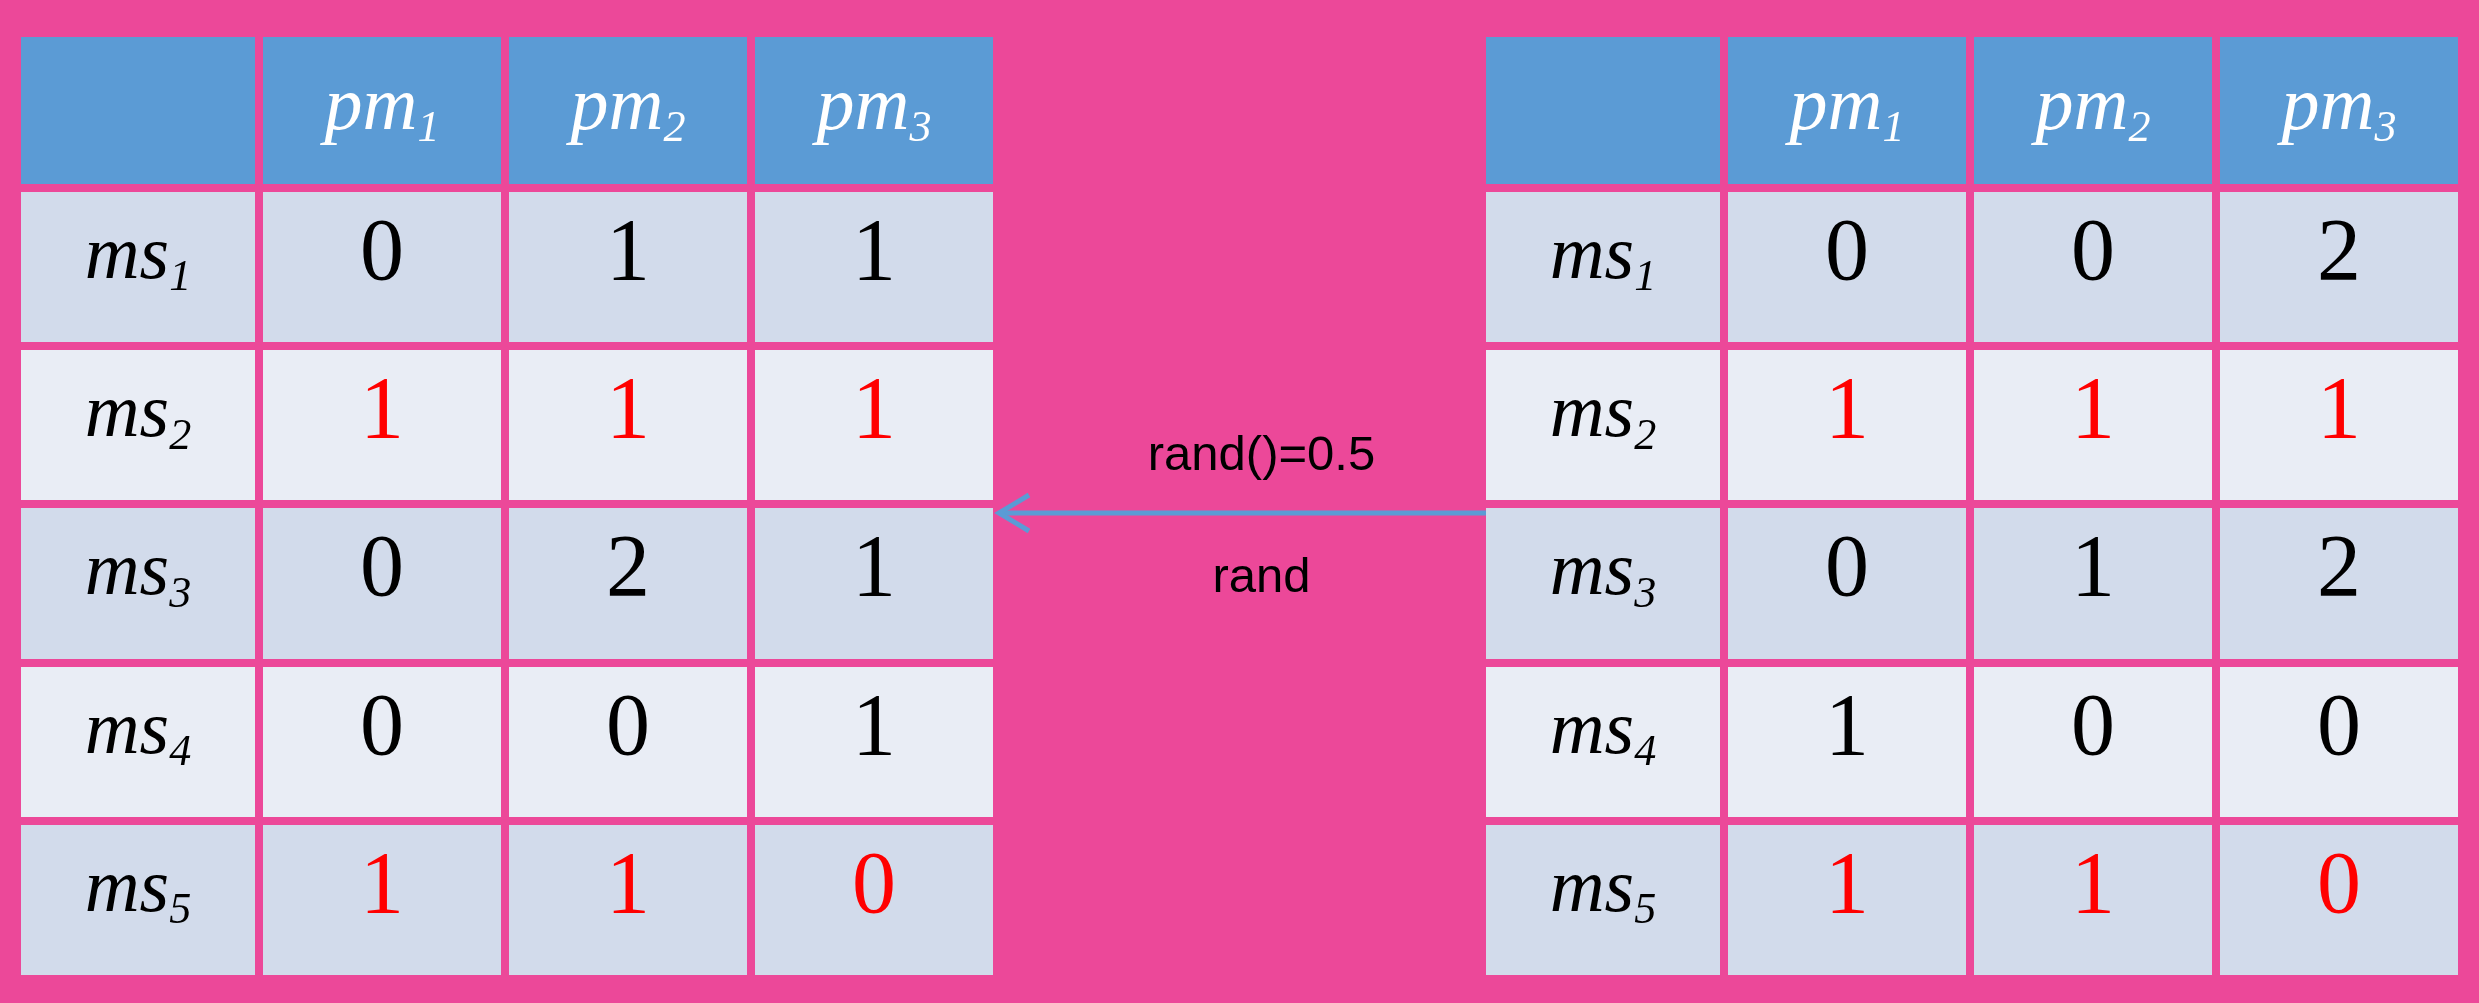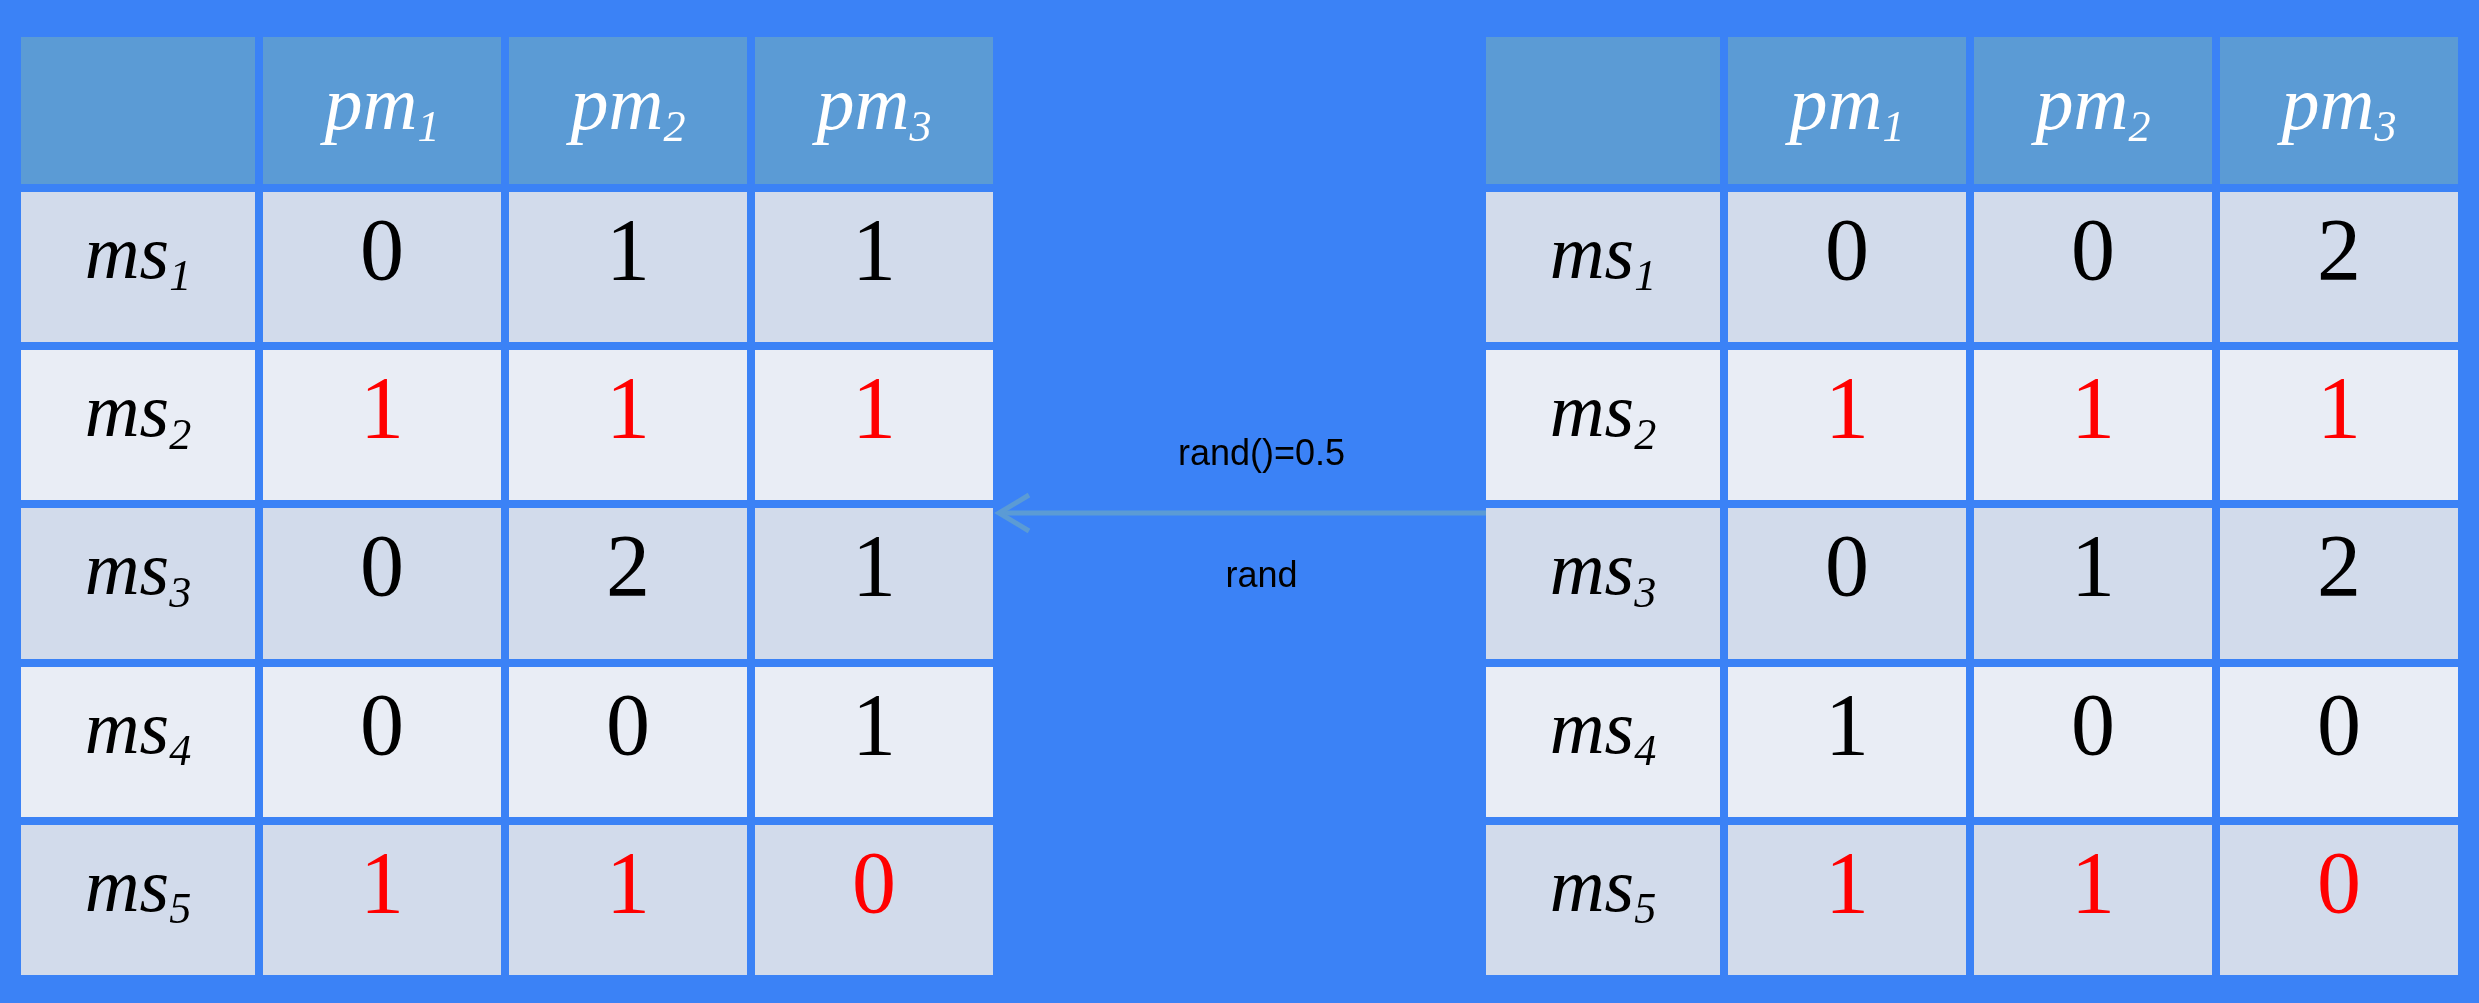--- a/index.html
+++ b/index.html
@@ -1,19 +1,19 @@
 <!DOCTYPE html>
 <html><head>
 <meta charset="utf-8">
 <style>
   html,body{margin:0;padding:0;background:#ffffff;}
   .canvas{
     position:relative;
     width:2479px;height:1003px;
-    background:#3b82f6;
+    background:#ec4899;
     overflow:hidden;
     font-family:"Liberation Serif", serif;
   }
   .matrix-table{
     position:absolute;
     top:37px;
     width:972px;height:938px;
     display:grid;
     grid-template-columns:234px 1fr 1fr 1fr;
     grid-template-rows:147px repeat(5,1fr);
@@ -62,21 +62,21 @@
     position:absolute;
     left:993px;top:420px;
     width:493px;
     display:flex;
     flex-direction:column;
     align-items:center;
     font-family:"Liberation Sans", sans-serif;
     color:#000000;
   }
   .arrow-label{
-    font-size:36px;
+    font-size:49px;
     line-height:66px;
     white-space:nowrap;
     margin-left:44px;
   }
   .arrow-svg{display:block;width:493px;height:54px;}
   .arrow-label-bottom{margin-top:2px;}
 </style>
 </head>
 <body>
 

